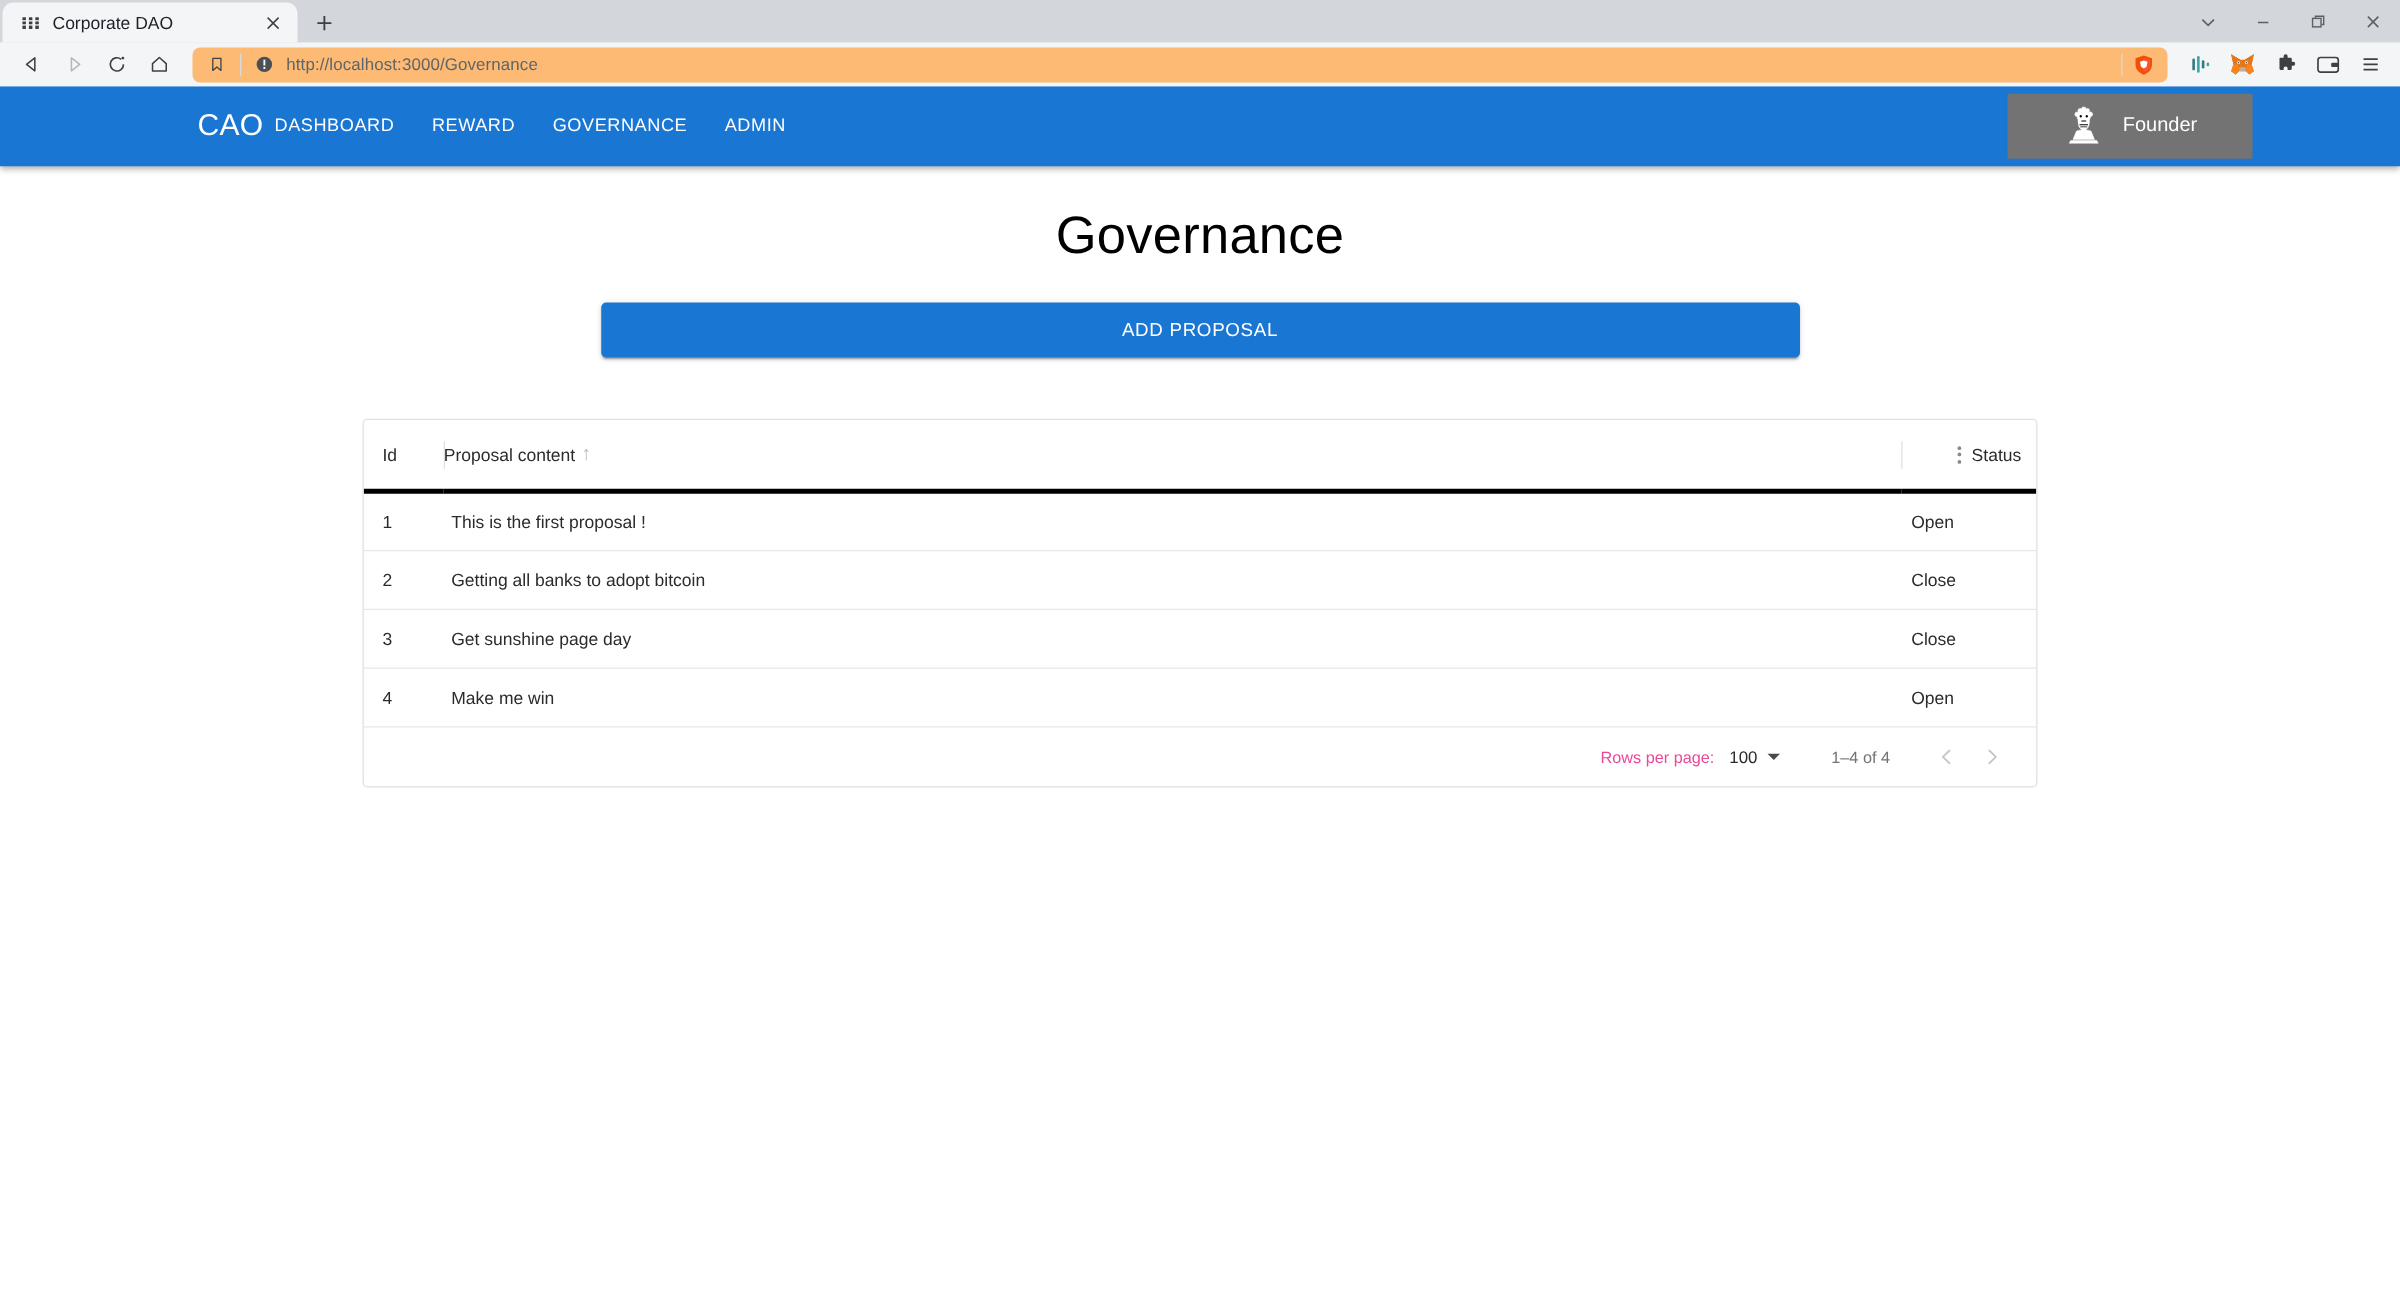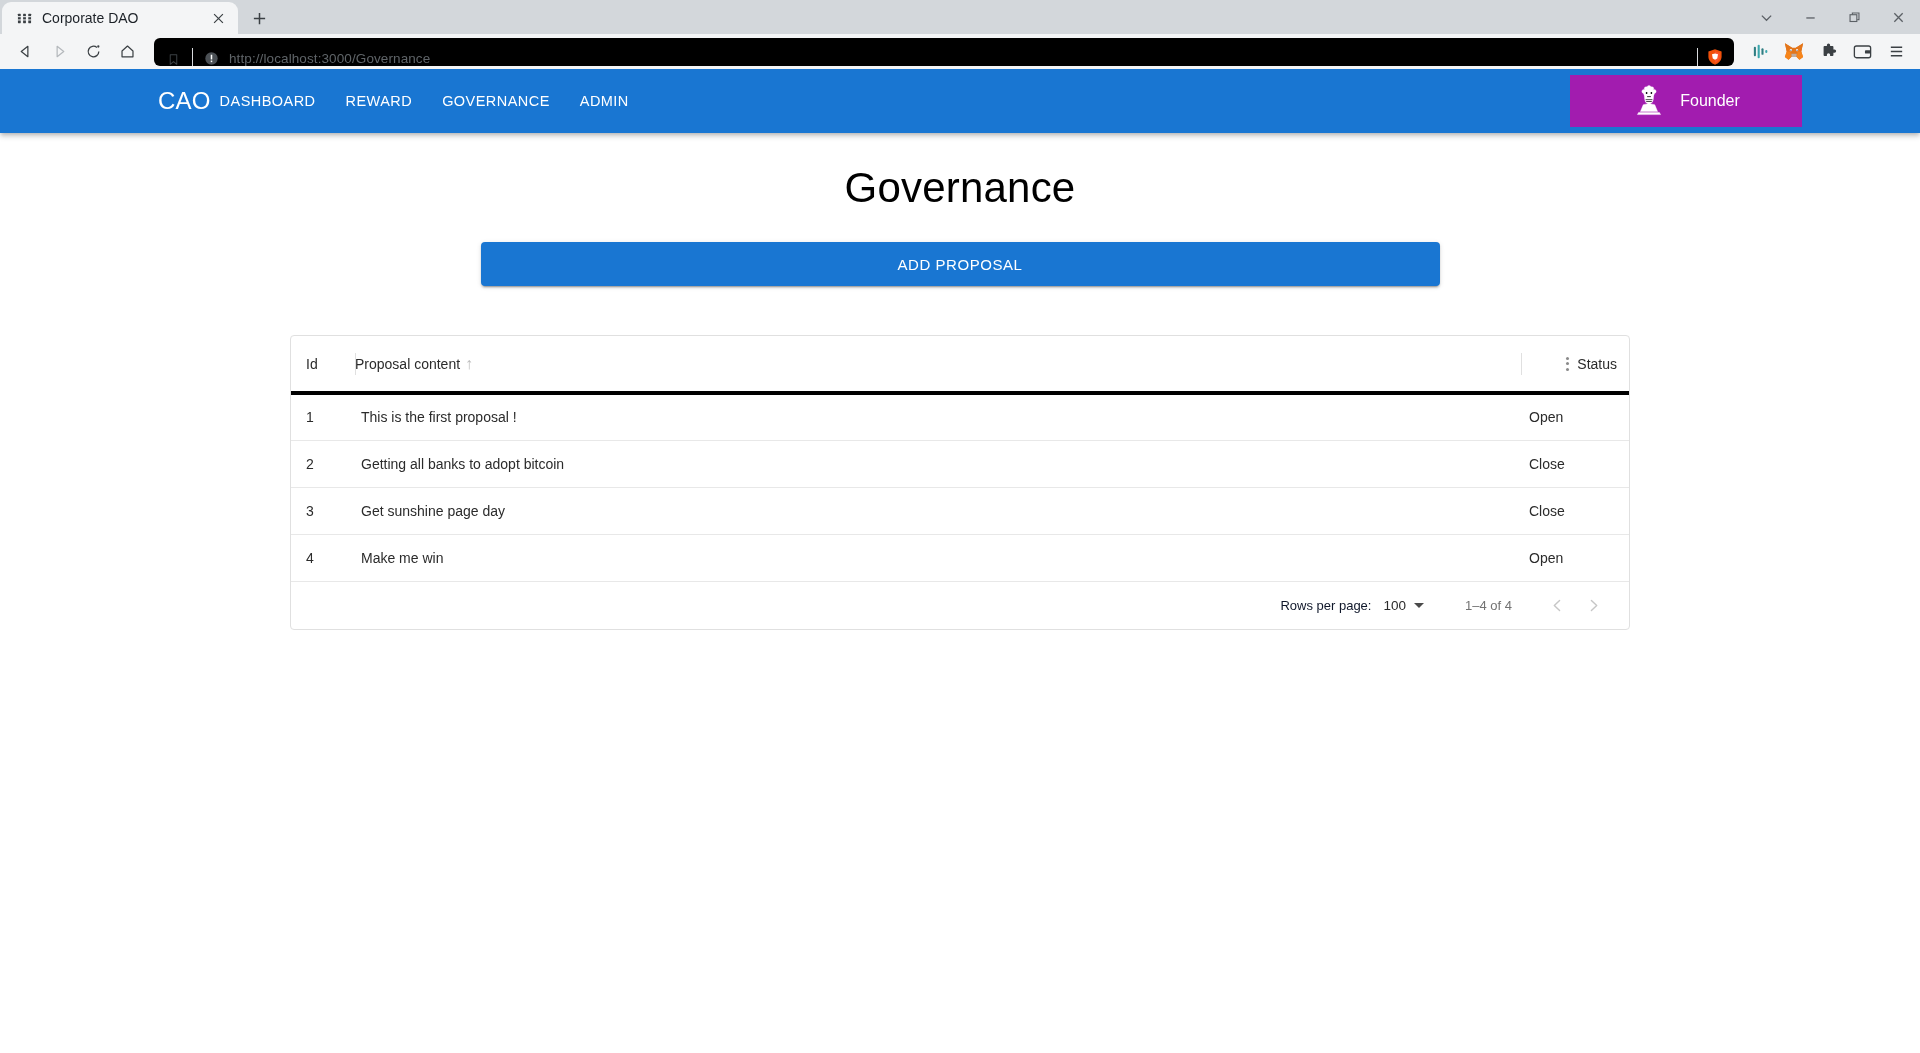--- a/index.html
+++ b/index.html
@@ -56,22 +56,22 @@
     display: flex; align-items: center; padding: 0 8px; gap: 0;
   }
   .navbtn {
     width: 34px; height: 30px;
     display: flex; align-items: center; justify-content: center;
     color: #3b4044;
   }
   .navbtn.disabled { color: #b4b8bc; }
 
   .omnibox {
-    flex: 1; height: 28px; background: #000000; border-radius: 6px;
-    margin: 0 6px 0 10px; display: flex; align-items: flex-end;
+    flex: 1; height: 28px; background: #fdba74; border-radius: 6px;
+    margin: 0 6px 0 10px; display: flex; align-items: center;
     padding: 0 8px; gap: 8px; position: relative;
   }
   .omni-bookmark { width: 22px; display: flex; align-items: center; justify-content: center; color: #3b4044; }
   .omni-sep { width: 1px; height: 18px; background: #d8dadd; }
   .omni-info { width: 20px; display: flex; align-items: center; justify-content: center; }
   .omni-url { flex: 1; font-size: 13.5px; color: #5f6468; letter-spacing: .1px; }
   .omni-right { display: flex; align-items: center; gap: 8px; padding-right: 2px; }
   .brave-shield { width: 18px; height: 18px; }
 
   .toolbar-icons { display: flex; align-items: center; gap: 2px; padding-left: 4px; }
@@ -89,21 +89,21 @@
   .brand {
     font-size: 24px; color: #fff; font-weight: 400; letter-spacing: .2px;
   }
   .navlinks { display: flex; align-items: center; gap: 12px; }
   .navlink {
     font-size: 14.5px; color: #fff; letter-spacing: .45px;
     padding: 6px 9px; font-weight: 500;
   }
   .founder {
     position: absolute; right: 118px; top: 50%; transform: translateY(-50%);
-    width: 232px; height: 52px; background: #a21caf;
+    width: 196px; height: 52px; background: #737373;
     display: flex; align-items: center; justify-content: center; gap: 14px;
     padding: 0 14px;
   }
   .founder-avatar { width: 34px; height: 34px; flex: none; }
   .founder-label { font-size: 16px; color: #fff; }
 
   .content { padding-top: 34px; }
   .page-title {
     text-align: center; font-size: 42px; font-weight: 400;
     color: #000; letter-spacing: .2px; line-height: 1;
@@ -152,21 +152,21 @@
   }
   .cell-id { padding-left: 15px; }
   .cell-content { padding-left: 6px; }
   .cell-status { padding-left: 8px; }
 
   tfoot td { height: 47px; border: none; padding: 0; }
   .pager {
     display: flex; align-items: center; justify-content: flex-end;
     gap: 0; padding-right: 18px; height: 47px;
   }
-  .pager-label { font-size: 13px; color: #0f172a; margin-right: 12px; }
+  .pager-label { font-size: 13px; color: #ec4899; margin-right: 12px; }
   .pager-select {
     display: flex; align-items: center; gap: 8px;
     font-size: 13.5px; color: #2b2b2b; margin-right: 41px;
   }
   .caret-down {
     width: 0; height: 0; border-left: 5px solid transparent;
     border-right: 5px solid transparent; border-top: 5px solid #4a4a4a;
   }
   .pager-range { font-size: 13px; color: #737373; margin-right: 27px; }
   .pager-btn {

